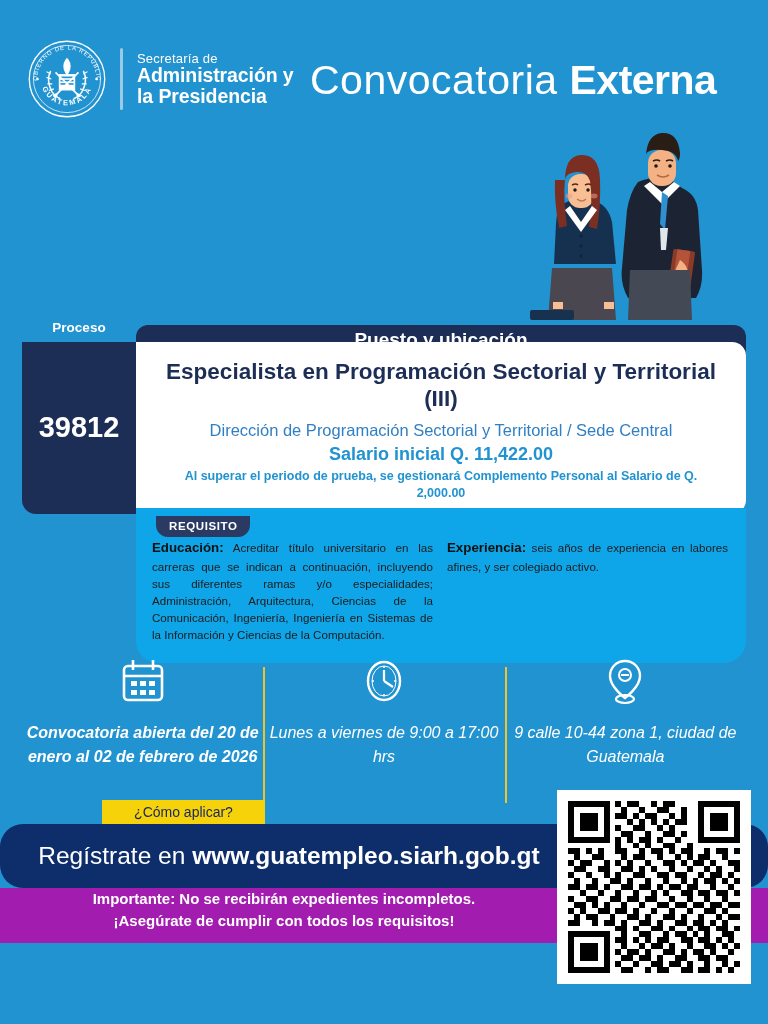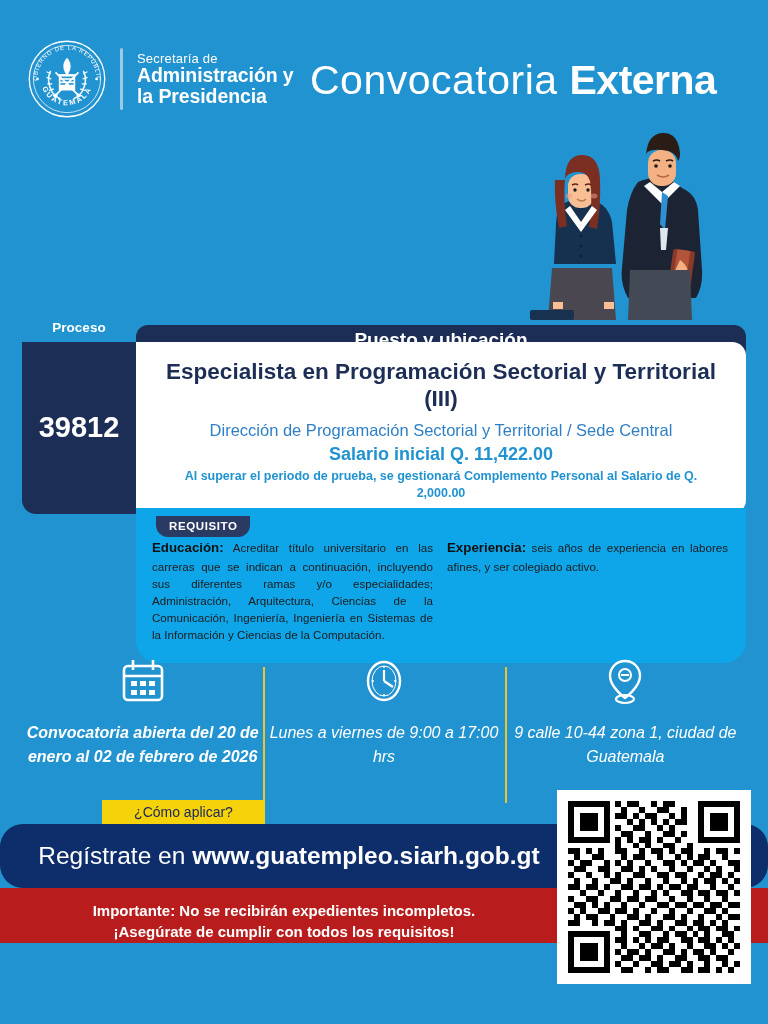--- a/index.html
+++ b/index.html
@@ -104,22 +104,22 @@
   .band-navy {
     position: absolute; left: 0; top: 824px; width: 768px; height: 64px;
     background: #0d2d6b;
     display: flex; align-items: center; justify-content: center; border-radius: 23px;
   }
   .band-navy .t { color: #fff; font-size: 24.5px; font-weight: 300; white-space: nowrap; padding-right: 190px; }
   .band-navy .t b { font-weight: bold; }
 
   .band-red {
     position: absolute; left: 0; top: 888px; width: 768px; height: 55px;
-    background: #b91c1c;
-    display: flex; align-items: flex-end; justify-content: center;
+    background: #a21caf;
+    display: flex; align-items: flex-start; justify-content: center;
   }
   .band-red .t {
     color: #fff; font-size: 15px; font-weight: bold; text-align: center;
     line-height: 1.45; padding-right: 200px;
   }
 
   
   .qr-box {
     position: absolute; left: 557px; top: 790px;
     width: 194px; height: 194px; background: #fff;

